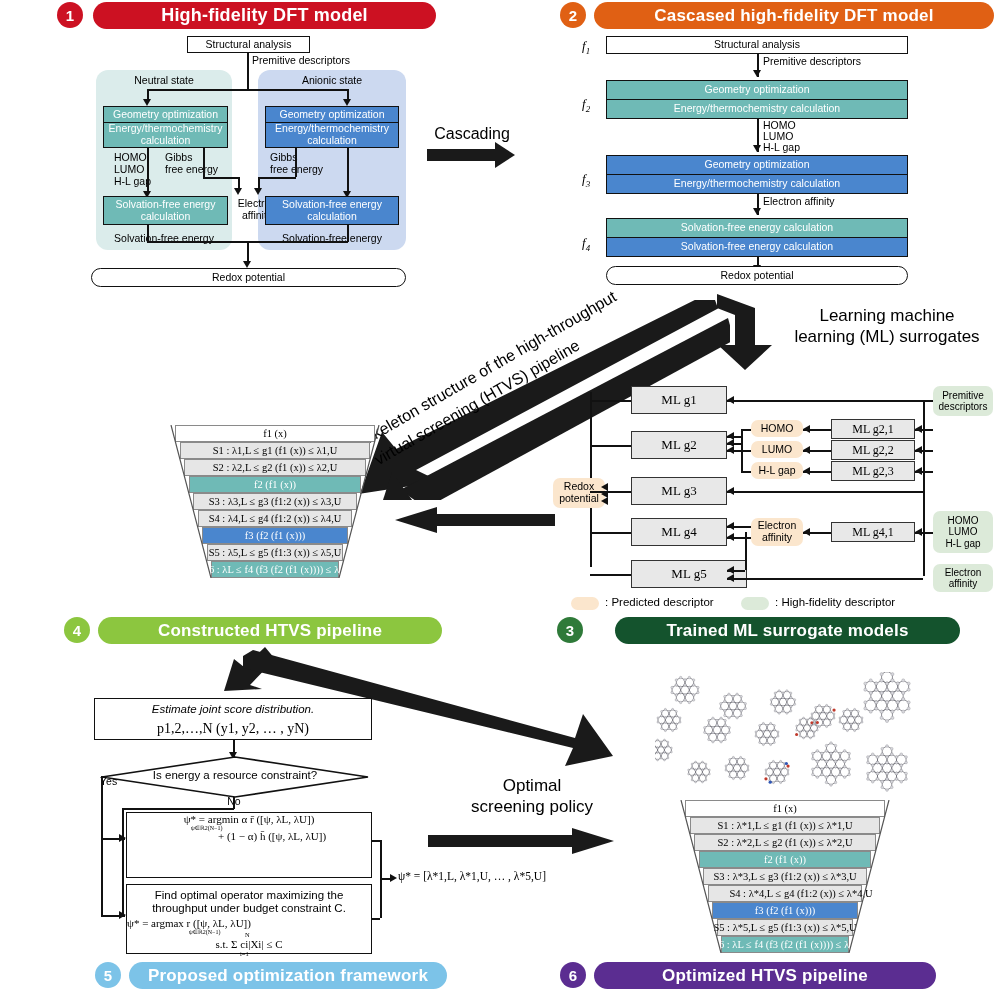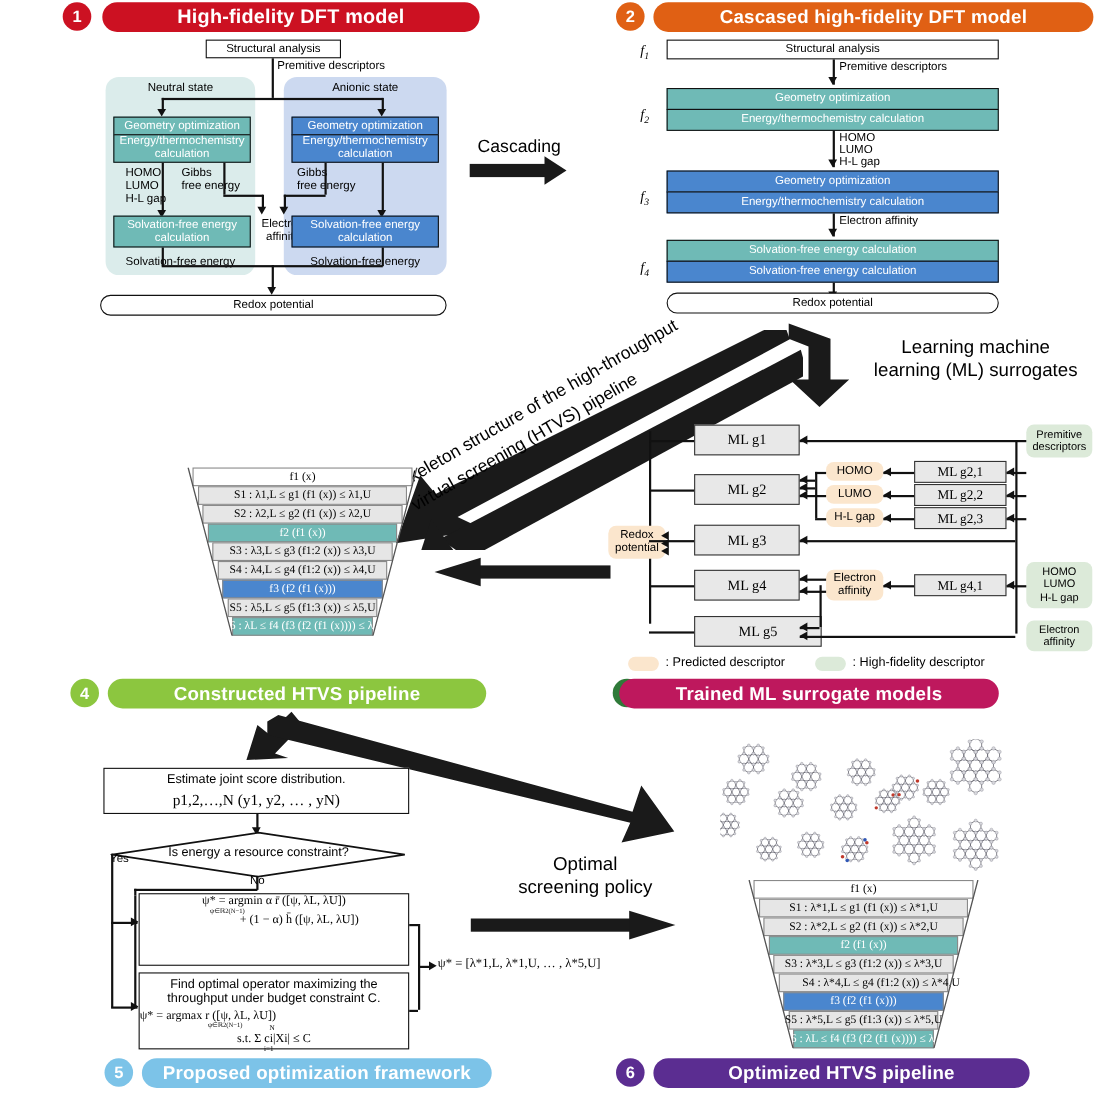--- a/index.html
+++ b/index.html
@@ -325,37 +325,37 @@
   <div class="abs hline" style="left:172px;top:159px;width:24px;"></div>
   <div class="abs arrowleft" style="left:172px;top:155px;"></div>
 
   <div class="abs predtag" style="left:16px;top:219px;width:28px;height:13px;"></div>
   <div class="abs lbl12" style="left:50px;top:218px;">: Predicted descriptor</div>
   <div class="abs hftag" style="left:186px;top:219px;width:28px;height:13px;"></div>
   <div class="abs lbl12" style="left:220px;top:218px;">: High-fidelity descriptor</div>
 </div>
 
 <div class="abs numbadge ctr" style="left:557px;top:617px;width:26px;height:26px;background:#2f7a39;font-size:15px;">3</div>
-<div class="abs pill ctr" style="left:563px;top:617px;width:345px;height:27px;background:#be185d;font-size:17px;">Trained ML surrogate models</div>
+<div class="abs pill ctr" style="left:615px;top:617px;width:345px;height:27px;background:#14532d;font-size:17px;">Trained ML surrogate models</div>
 
 <div class="abs numbadge ctr" style="left:64px;top:617px;width:26px;height:26px;background:#8cc63f;font-size:15px;">4</div>
 <div class="abs pill ctr" style="left:98px;top:617px;width:344px;height:27px;background:#8cc63f;font-size:17px;">Constructed HTVS pipeline</div>
 
 <svg class="abs" style="left:210px;top:645px;" width="70" height="48">
   <polygon points="55,2 65,14 40,40 52,44 14,46 24,14 34,22" fill="#1a1a1a"></polygon>
 </svg>
 
 <svg class="abs" style="left:235px;top:650px;" width="390" height="130">
   <polygon points="8,6 18,0 340,88 348,64 378,106 330,116 338,98 8,18" fill="#1a1a1a"></polygon>
 </svg>
 
 <div class="abs" style="left:80px;top:690px;width:420px;height:270px;">
 
   <div class="abs wbox" style="left:14px;top:8px;width:278px;height:42px;">
-    <div class="lbl12 ctr" style="height:21px;">Estimate joint score distribution.</div>
+    <div class="lbl12 ctr" style="height:21px;font-style:italic;">Estimate joint score distribution.</div>
     <div class="mathserif ctr" style="height:18px;font-size:14px;">p1,2,…,N (y1, y2, … , yN)</div>
   </div>
 
   <div class="abs vline" style="left:153px;top:50px;height:18px;"></div>
   <div class="abs arrowdown" style="left:149px;top:62px;"></div>
 
   <svg class="abs" style="left:20px;top:66px;" width="270" height="42">
     <polygon points="135,1 268,21 135,41 2,21" fill="#fff" stroke="#111" stroke-width="1.6"></polygon>
   </svg>
   <div class="abs lbl12 ctr" style="left:60px;top:78px;width:190px;height:16px;">Is energy a resource constraint?</div>

